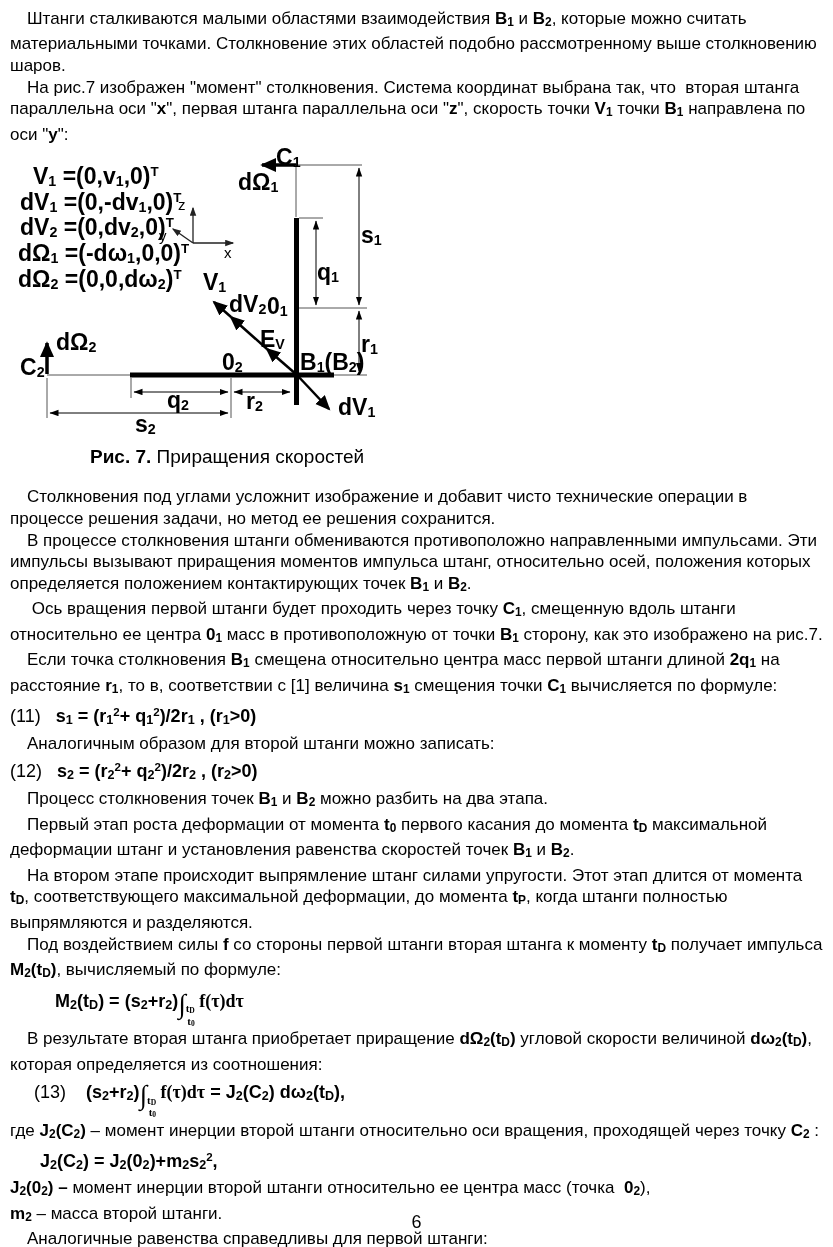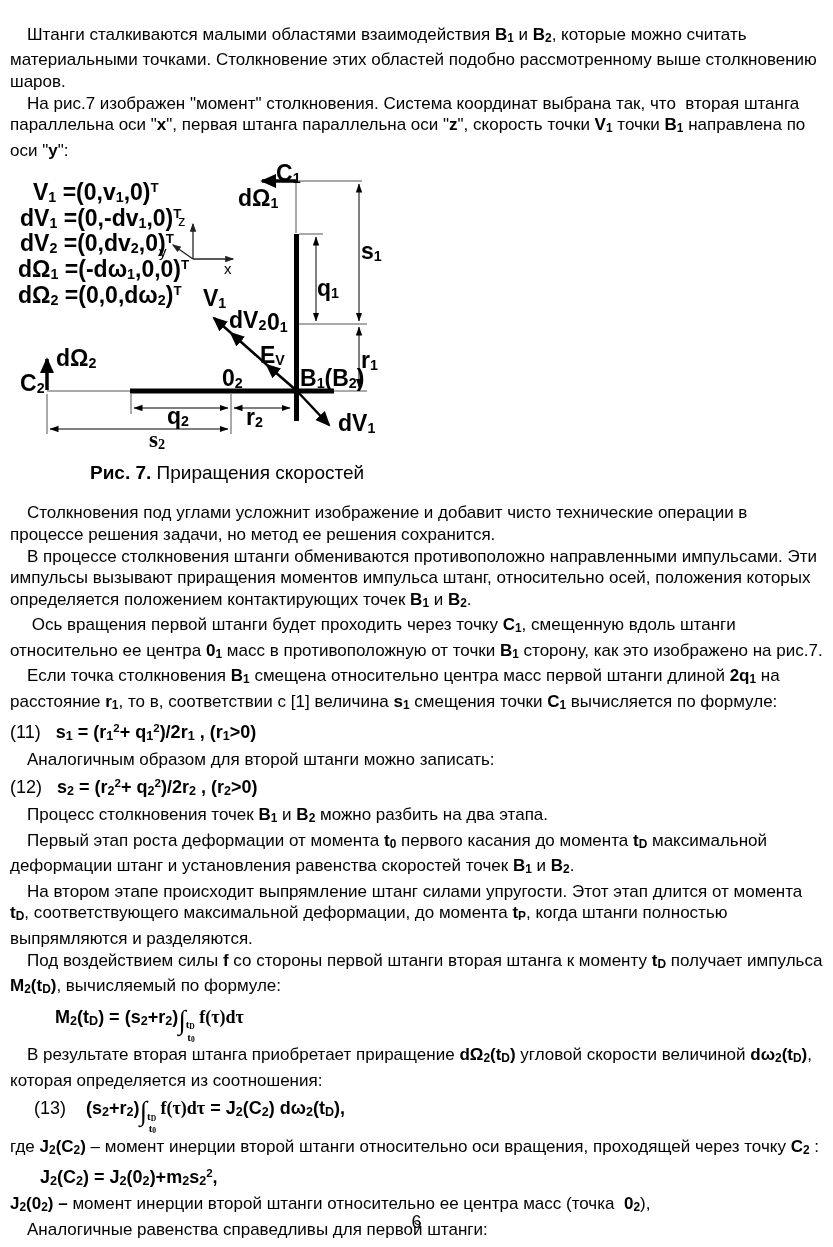--- a/index.html
+++ b/index.html
@@ -1,18 +1,18 @@
 <!DOCTYPE html>
 <html><head>
 <meta charset="utf-8">
 <style>
   html,body{margin:0;padding:0;background:#fff;}
   #page{position:relative;width:833px;height:1247px;background:#ffffff;color:#000;
         font-family:"Liberation Sans",sans-serif;font-size:17px;line-height:21.6px;overflow:hidden;}
-  #text-top{padding:24px 10px 0 10px;}
+  #text-top{padding:8px 10px 0 10px;}
   #text-bottom{padding:11px 10px 0 10px;}
   .para{margin:0;white-space:pre-wrap;}
   .ind{text-indent:17px;}
   .b{font-weight:bold;}
   .sub{font-size:70%;vertical-align:-0.16em;}
   .sup{font-size:64%;vertical-align:0.55em;}
   .sf{font-family:"Liberation Serif",serif;}
   .big{font-size:150%;font-family:"Liberation Serif",serif;vertical-align:-0.22em;line-height:0;}
   .stack{display:inline-flex;flex-direction:column;font-size:60%;line-height:1.1;
          vertical-align:-0.55em;text-align:right;}
@@ -112,21 +112,21 @@
         <div class="fig-label" style="left: 361px; top: 187px;"><span class="b">r</span><span class="b sub">1</span></div>
         <div class="fig-label" style="left: 300px; top: 205px;"><span class="b">B</span><span class="b sub">1</span><span class="b">(B</span><span class="b sub">2</span><span class="b">)</span></div>
         <div class="fig-label" style="left: 203px; top: 125px;"><span class="b">V</span><span class="b sub">1</span></div>
         <div class="fig-label" style="left: 229px; top: 147px;"><span class="b">dV</span><span class="b sub">2</span></div>
         <div class="fig-label" style="left: 260px; top: 182px;"><span class="b">E</span><span class="b sub">V</span></div>
         <div class="fig-label" style="left: 222px; top: 205px;"><span class="b">0</span><span class="b sub">2</span></div>
         <div class="fig-label" style="left: 56px; top: 185px;"><span class="b">dΩ</span><span class="b sub">2</span></div>
         <div class="fig-label" style="left: 20px; top: 210px;"><span class="b">C</span><span class="b sub">2</span></div>
         <div class="fig-label" style="left: 167px; top: 243px; text-align: center;"><span class="b">q</span><span class="b sub">2</span></div>
         <div class="fig-label" style="left: 246px; top: 244px;"><span class="b">r</span><span class="b sub">2</span></div>
-        <div class="fig-label" style="left: 149px; top: 267px; font-family: Liberation Serif, serif;"><span class="b">s</span><span class="b sub">2</span></div>
+        <div class="fig-label" style="left: 135px; top: 267px;"><span class="b">s</span><span class="b sub">2</span></div>
         <div class="fig-label" style="left: 338px; top: 250px;"><span class="b">dV</span><span class="b sub">1</span></div>
         <div class="fig-label caption" style="left: 90px; top: 302px;"><span class="b">Рис. 7.</span><span> Приращения скоростей</span></div>
       </div>
   </div>
 
   <div id="text-bottom">
       <p class="para ind"><span>Столкновения под углами усложнит изображение и добавит чисто технические операции в процессе решения задачи, но метод ее решения сохранится.</span></p>
       <p class="para ind"><span>В процессе столкновения штанги обмениваются противоположно направленными импульсами. Эти импульсы вызывают приращения моментов импульса штанг, относительно осей, положения которых определяется положением контактирующих точек </span><span class="b">B</span><span class="b sub">1</span><span> и </span><span class="b">B</span><span class="b sub">2</span><span>.</span></p>
       <p class="para ind"><span> Ось вращения первой штанги будет проходить через точку </span><span class="b">C</span><span class="b sub">1</span><span>, смещенную вдоль штанги относительно ее центра </span><span class="b">0</span><span class="b sub">1</span><span> масс в противоположную от точки </span><span class="b">B</span><span class="b sub">1</span><span> сторону, как это изображено на рис.7.</span></p>
       <p class="para ind"><span>Если точка столкновения </span><span class="b">B</span><span class="b sub">1</span><span> смещена относительно центра масс первой штанги длиной </span><span class="b">2q</span><span class="b sub">1</span><span> на расстояние </span><span class="b">r</span><span class="b sub">1</span><span>, то в, соответствии с [1] величина </span><span class="b">s</span><span class="b sub">1</span><span> смещения точки </span><span class="b">C</span><span class="b sub">1</span><span> вычисляется по формуле:</span></p>
@@ -136,17 +136,18 @@
       <p class="para ind"><span>Процесс столкновения точек </span><span class="b">B</span><span class="b sub">1</span><span> и </span><span class="b">B</span><span class="b sub">2</span><span> можно разбить на два этапа.</span></p>
       <p class="para ind"><span>Первый этап роста деформации от момента </span><span class="b">t</span><span class="b sub">0</span><span> первого касания до момента </span><span class="b">t</span><span class="b sub">D</span><span> максимальной деформации штанг и установления равенства скоростей точек </span><span class="b">B</span><span class="b sub">1</span><span> и </span><span class="b">B</span><span class="b sub">2</span><span>.</span></p>
       <p class="para ind"><span>На втором этапе происходит выпрямление штанг силами упругости. Этот этап длится от момента </span><span class="b">t</span><span class="b sub">D</span><span>, соответствующего максимальной деформации, до момента </span><span class="b">t</span><span class="b sub">P</span><span>, когда штанги полностью выпрямляются и разделяются.</span></p>
       <p class="para ind"><span>Под воздействием силы </span><span class="b">f</span><span> со стороны первой штанги вторая штанга к моменту </span><span class="b">t</span><span class="b sub">D</span><span> получает импульса </span><span class="b">M</span><span class="b sub">2</span><span class="b">(t</span><span class="b sub">D</span><span class="b">)</span><span>, вычисляемый по формуле:</span></p>
       <p class="para eq eqm"><span class="b">M</span><span class="b sub">2</span><span class="b">(t</span><span class="b sub">D</span><span class="b">) = (</span><span class="b">s</span><span class="b sub">2</span><span class="b">+</span><span class="b">r</span><span class="b sub">2</span><span class="b">)</span><span class="b big">∫</span><span class="stack"><span><span class="b sf">t</span><span class="b sub sf">D</span></span><span><span class="b sf">t</span><span class="b sub sf">0</span></span></span><span class="b sf"> f(τ)dτ</span></p>
       <p class="para ind"><span>В результате вторая штанга приобретает приращение </span><span class="b">dΩ</span><span class="b sub">2</span><span class="b">(t</span><span class="b sub">D</span><span class="b">)</span><span> угловой скорости величиной </span><span class="b">dω</span><span class="b sub">2</span><span class="b">(t</span><span class="b sub">D</span><span class="b">)</span><span>, которая определяется из соотношения:</span></p>
       <p class="para eq eqint"><span>(13)</span><span>    </span><span class="b">(</span><span class="b">s</span><span class="b sub">2</span><span class="b">+</span><span class="b">r</span><span class="b sub">2</span><span class="b">)</span><span class="b big">∫</span><span class="stack"><span><span class="b sf">t</span><span class="b sub sf">D</span></span><span><span class="b sf">t</span><span class="b sub sf">0</span></span></span><span class="b sf"> f(τ)dτ</span><span class="b"> = </span><span class="b">J</span><span class="b sub">2</span><span class="b">(C</span><span class="b sub">2</span><span class="b">) </span><span class="b">dω</span><span class="b sub">2</span><span class="b">(t</span><span class="b sub">D</span><span class="b">),</span></p>
       <p class="para"><span>где </span><span class="b">J</span><span class="b sub">2</span><span class="b">(C</span><span class="b sub">2</span><span class="b">)</span><span> – момент инерции второй штанги относительно оси вращения, проходящей через точку </span><span class="b">C</span><span class="b sub">2</span><span> :</span></p>
       <p class="para eq eqj"><span class="b">J</span><span class="b sub">2</span><span class="b">(C</span><span class="b sub">2</span><span class="b">) = </span><span class="b">J</span><span class="b sub">2</span><span class="b">(0</span><span class="b sub">2</span><span class="b">)+</span><span class="b">m</span><span class="b sub">2</span><span class="b">s</span><span class="b sub">2</span><span class="b sup">2</span><span class="b">,</span></p>
       <p class="para"><span class="b">J</span><span class="b sub">2</span><span class="b">(0</span><span class="b sub">2</span><span class="b">)</span><span class="b"> – </span><span>момент инерции второй штанги относительно ее центра масс (точка  </span><span class="b">0</span><span class="b sub">2</span><span>),</span></p>
+      <p class="para"><span class="b">m</span><span class="b sub">2</span><span> – масса второй штанги.</span></p>
       <p class="para ind"><span>Аналогичные равенства справедливы для первой штанги:</span></p>
     </div>
 
   <div id="page-number">6</div>
 </div>
 
 </body></html>

